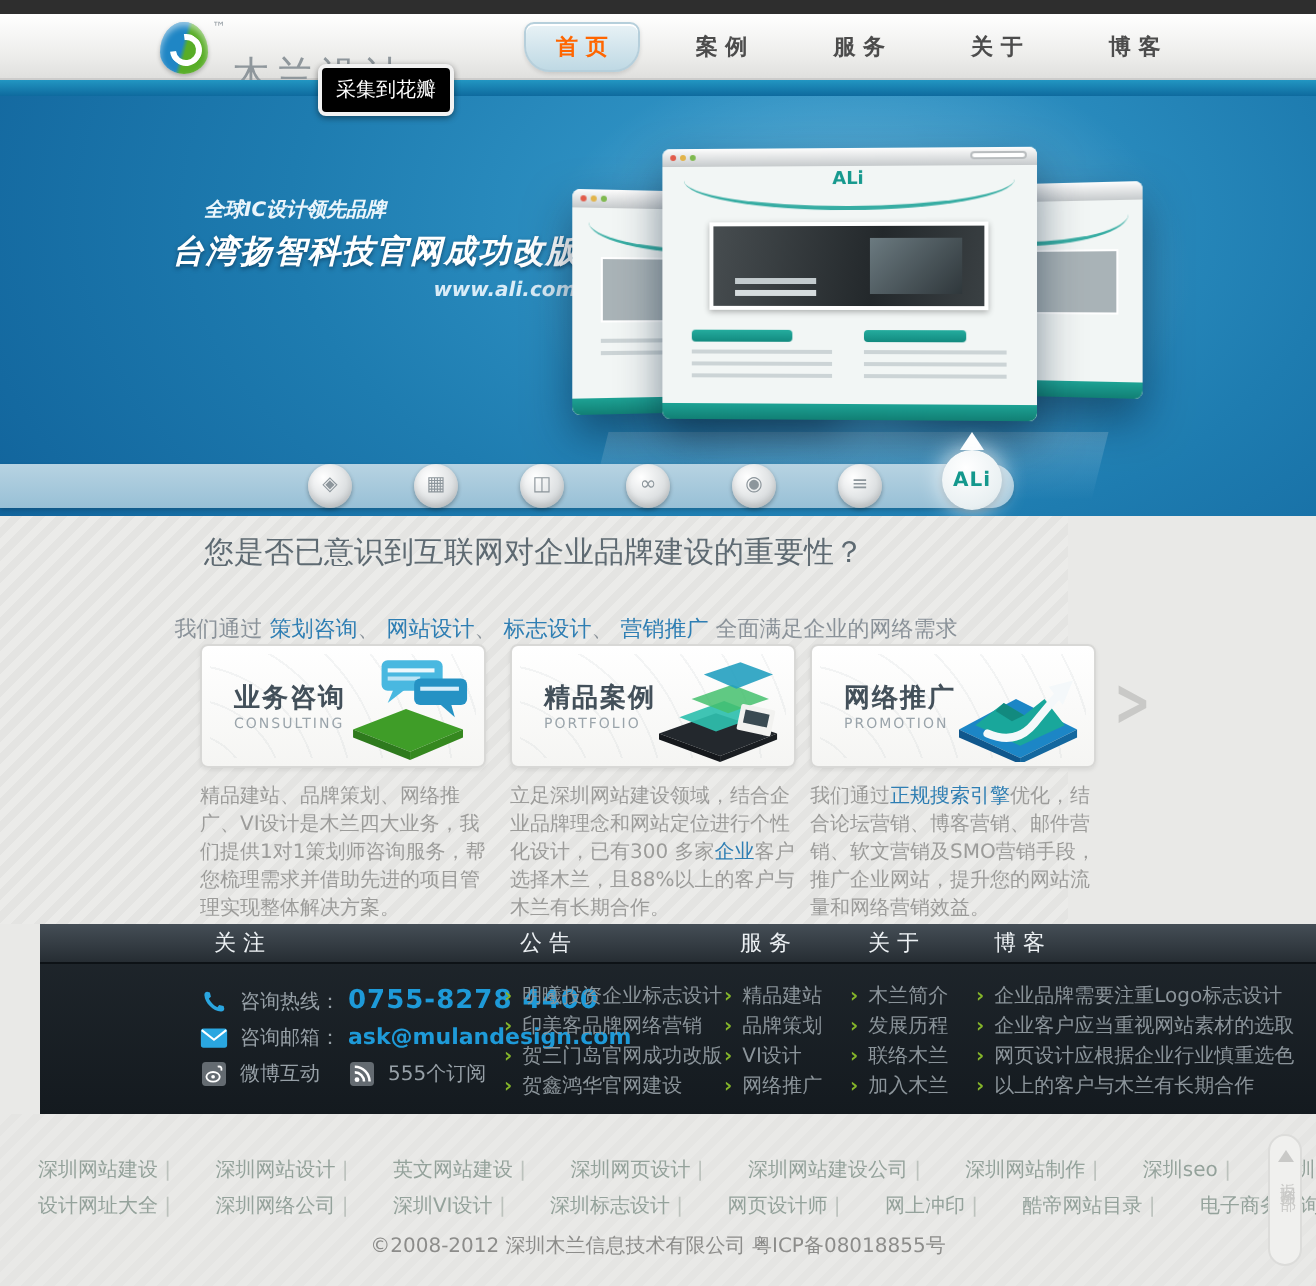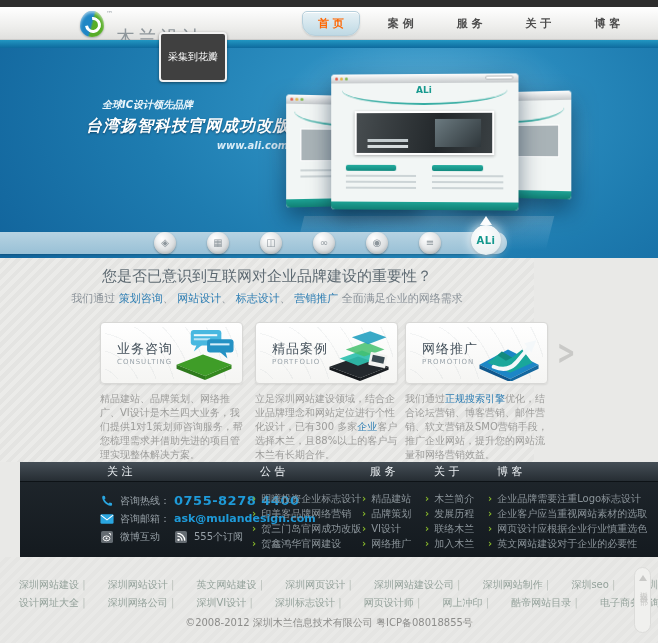--- a/index.html
+++ b/index.html
@@ -18,25 +18,25 @@
                box-shadow:inset 0 2px 3px rgba(255,255,255,.55), 0 1px 2px rgba(0,0,0,.25); }
   .logo-icon::after { content:""; position:absolute; left:5px; top:6px; width:10px; height:10px;
                border:3px solid #fff; border-radius:50%; border-left-color:transparent; transform:rotate(38deg); }
   .logo-tm { font-size:7px; color:#9aa2a8; margin:0 3px 0 2px; }
   .logo-text { font-size:19px; color:#8f979c; letter-spacing:3px; margin-top:15px; }
   .nav { position:absolute; left:262px; top:0; height:33px; display:flex; align-items:center; }
   .nav-item { font-size:11px; font-weight:bold; color:#4c4c4c; text-decoration:none;
               padding:4px 15px; margin-right:13px; cursor:pointer; white-space:nowrap; }
   .nav-item.active { background:linear-gradient(#e8f2f6,#bfd9e4); color:#ff6600;
               border:1px solid #b6cfdb; border-radius:5px 5px 13px 13px;
-              box-shadow:inset 0 1px 0 #fff, 0 1px 2px rgba(0,0,0,.12);margin-left:40px; }
+              box-shadow:inset 0 1px 0 #fff, 0 1px 2px rgba(0,0,0,.12); }
   #bluebar { position:absolute; top:40px; left:0; width:658px; height:8px;
              background:linear-gradient(#2296c2,#0e6a9e); }
-  .huaban-badge { position:absolute; left:159px; top:32px; z-index:40; background:#404040; color:#fff;
-             font-size:10px; padding:16px 7px; border:2px solid #f2f2f2; border-radius:4px;
+  .huaban-badge { position:absolute; left:159px; top:32px; z-index:40; background:#000000; color:#fff;
+             font-size:10px; padding:4px 7px; border:2px solid #f2f2f2; border-radius:4px;
              box-shadow:0 1px 3px rgba(0,0,0,.45); cursor:pointer; white-space:nowrap; }
 
   
   #banner { position:absolute; top:48px; left:0; width:658px; height:210px; overflow:hidden;
             background:radial-gradient(ellipse 480px 300px at 62% 28%, #379dce 0%, #1e7cb0 55%, #11639b 100%); }
   .glow { position:absolute; left:266px; top:-24px; width:330px; height:230px;
           background:radial-gradient(closest-side, rgba(255,255,255,.30), rgba(255,255,255,0)); }
   .banner-text { position:absolute; left:86px; top:50px; width:220px; color:#fff; font-style:italic; z-index:1; }
   .tagline { font-size:10px; font-weight:bold; color:#eaf5fb; margin-left:16px; }
   .btitle { font-size:16px; font-weight:bold; margin-top:4px; letter-spacing:1px;
@@ -90,32 +90,32 @@
                    display:flex; align-items:center; justify-content:center; cursor:pointer; }
   .ali-text { color:#14988d; font-weight:bold; font-size:10px; letter-spacing:.5px; }
   .drop { position:absolute; left:9px; top:-9px; width:12px; height:9px; background:rgba(255,255,255,.95);
           clip-path:polygon(50% 0,100% 100%,0 100%); filter:drop-shadow(0 0 3px #fff); }
 
   
   #main { position:absolute; top:258px; left:0; width:534px; height:204px;
           background:repeating-linear-gradient(135deg,#ebebe9 0 4px,#e4e4e2 4px 8px); }
   .intro-title { margin:0; position:absolute; top:9px; width:100%; text-align:center;
                  font-size:15px; font-weight:normal; color:#5e6a72; }
-  .intro-lead { margin:0; position:absolute; top:33px; width:100%; text-align:center;
+  .intro-lead { margin:16px; position:absolute; top:33px; width:100%; text-align:center;
                 font-size:11px; color:#8a9299; }
   .intro-link { color:#2e7eb3; text-decoration:none; cursor:pointer; }
   .intro-links .intro-link:not(:last-child)::after { content:"、 "; color:#8a9299; }
 
   .card { position:absolute; top:64px; width:143px; height:62px; cursor:pointer;
           background:linear-gradient(#ffffff,#f5f5f3); border:1px solid #d8d8d6; border-radius:4px;
           box-shadow:0 1px 2px rgba(0,0,0,.08); }
   .card::before { content:""; position:absolute; inset:4px; border-radius:4px; pointer-events:none;
           background:repeating-radial-gradient(circle at -10% 140%, transparent 0 16px, rgba(150,162,168,.10) 16px 17px); }
   .c1 { left:100px; } .c2 { left:255px; } .c3 { left:405px; }
-  .card-title { position:absolute; left:16px; top:17px; font-size:13px; font-weight:normal; color:#43505a; letter-spacing:1px; }
+  .card-title { position:absolute; left:16px; top:17px; font-size:13px; font-weight:bold; color:#43505a; letter-spacing:1px; }
   .card-sub { position:absolute; left:16px; top:35px; font-size:7px; color:#9aa4ab; letter-spacing:1px; }
   .card-art { position:absolute; right:2px; bottom:2px; width:74px; height:57px; }
   .card-desc { position:absolute; top:134px; width:148px; margin:0; font-size:10px; line-height:14px; color:#9c9c9a; }
   .d1 { left:100px; } .d2 { left:255px; } .d3 { left:405px; }
   .desc-link { color:#2e7eb3; text-decoration:none; cursor:pointer; }
   .carousel-next { position:absolute; left:557px; top:82px; font-size:22px; font-weight:bold; color:#c9c9c7;
                    transform:scaleY(1.5); cursor:pointer; user-select:none; }
 
   
   #footer-dark { position:absolute; top:462px; left:0; width:658px; height:95px;
@@ -399,21 +399,21 @@
     <li class="f-item"><a class="f-link">木兰简介</a></li>
         <li class="f-item"><a class="f-link">发展历程</a></li>
         <li class="f-item"><a class="f-link">联络木兰</a></li>
         <li class="f-item"><a class="f-link">加入木兰</a></li>
       </ul>
     <ul class="f-list fl-blog">
 
     <li class="f-item"><a class="f-link">企业品牌需要注重Logo标志设计</a></li>
         <li class="f-item"><a class="f-link">企业客户应当重视网站素材的选取</a></li>
         <li class="f-item"><a class="f-link">网页设计应根据企业行业慎重选色</a></li>
-        <li class="f-item"><a class="f-link">英文网站建设对于企业的必要性</a></li>
+        <li class="f-item"><a class="f-link">以上的客户与木兰有长期合作</a></li>
       </ul>
   </section>
 
   <section id="bottom">
     <p class="links-row row1">
       
     <a class="b-link">深圳网站建设</a><a class="b-link">深圳网站设计</a><a class="b-link">英文网站建设</a><a class="b-link">深圳网页设计</a><a class="b-link">深圳网站建设公司</a><a class="b-link">深圳网站制作</a><a class="b-link">深圳seo</a><a class="b-link">深圳网络推广</a><a class="b-link">网站地图</a><a class="b-link">XML 站点地图</a></p>
     <p class="links-row row2">
       
     <a class="b-link">设计网址大全</a><a class="b-link">深圳网络公司</a><a class="b-link">深圳VI设计</a><a class="b-link">深圳标志设计</a><a class="b-link">网页设计师</a><a class="b-link">网上冲印</a><a class="b-link">酷帝网站目录</a><a class="b-link">电子商务咨询</a><a class="b-link">设计路上</a></p>

